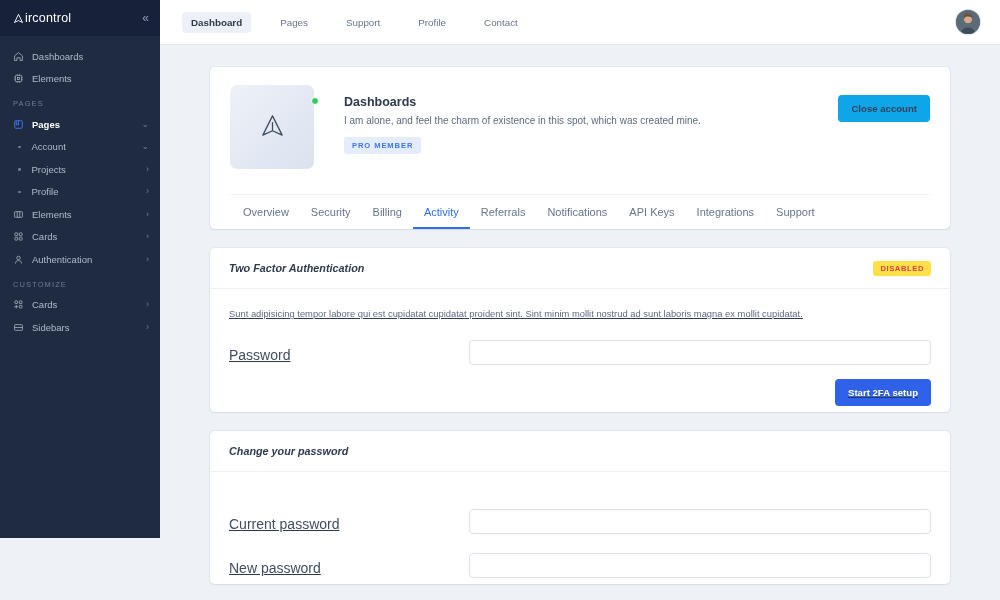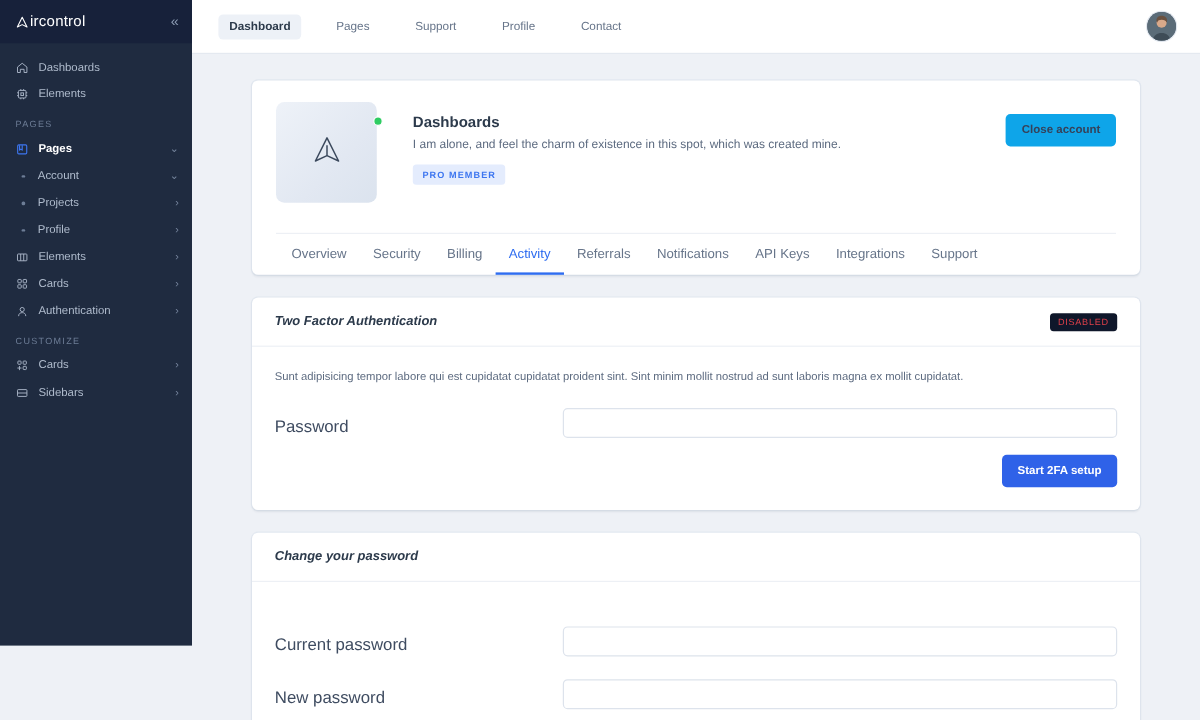--- a/index.html
+++ b/index.html
@@ -126,25 +126,25 @@
     cursor: pointer; border-bottom: 2px solid transparent; white-space: nowrap;
   }
   .tab.active { color: #2f6df0; font-weight: normal; border-bottom-color: #2f6df0; }
 
   .card-head {
     height: 41px; display: flex; align-items: center;
     padding: 0 19px; border-bottom: 1px solid #edf0f5;
   }
   .card-title { font-size: 10.8px; font-weight: bold; color: #2c3a4b; font-style: italic; }
   .badge-disabled {
-    margin-left: auto; background: #0f172a; color: #e0404a;
-    font-size: 7.6px; font-weight: normal; letter-spacing: .6px;
+    margin-left: auto; background: #fde047; color: #e0404a;
+    font-size: 7.6px; font-weight: bold; letter-spacing: .6px;
     padding: 3px 7px; border-radius: 3px;
   }
-  .card-body { padding: 18px 19px 19px 19px; }
+  .card-body { padding: 18px 19px 6px 19px; text-decoration: underline; }
   .body-text { font-size: 9.4px; color: #5d6b80; line-height: 1.45; }
 
   .form-row { display: flex; align-items: flex-start; margin-top: 19px; }
   .form-label {
     width: 240px; flex: 0 0 240px; font-size: 14px;
     color: #3f4c61; padding-top: 7px;
   }
   .form-control { flex: 1; }
   .input {
     width: 100%; height: 25px; border: 1px solid #dde3ec;

